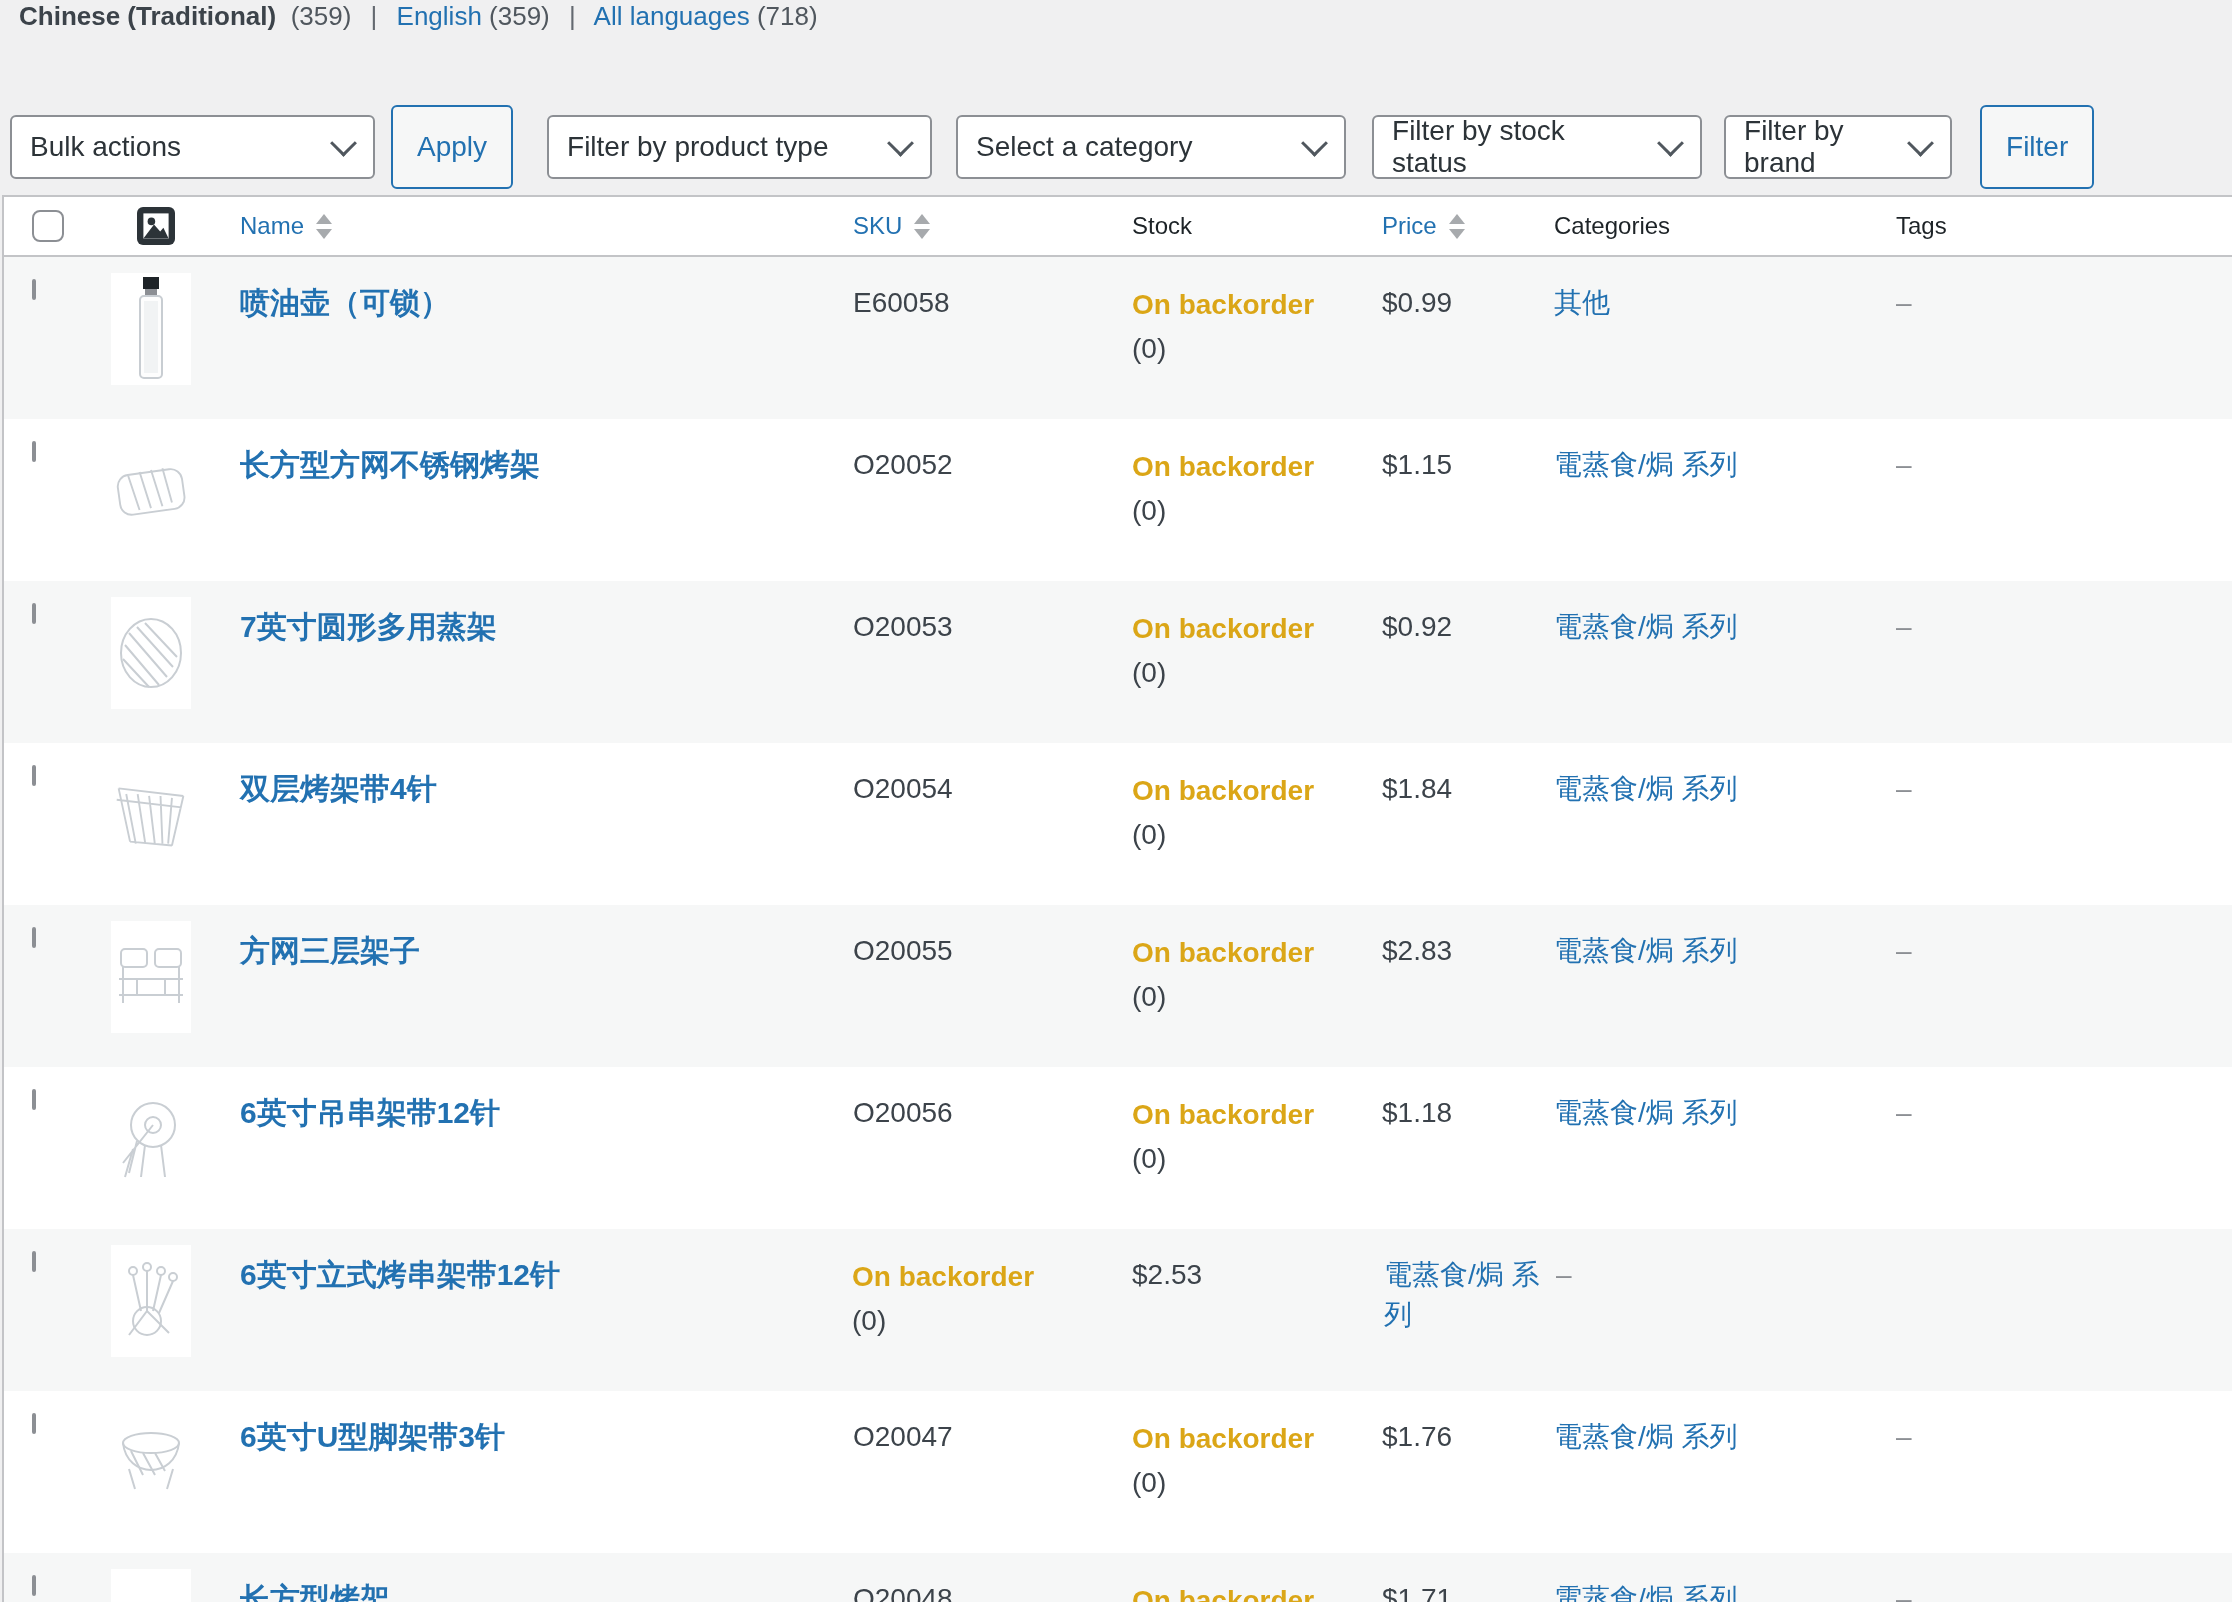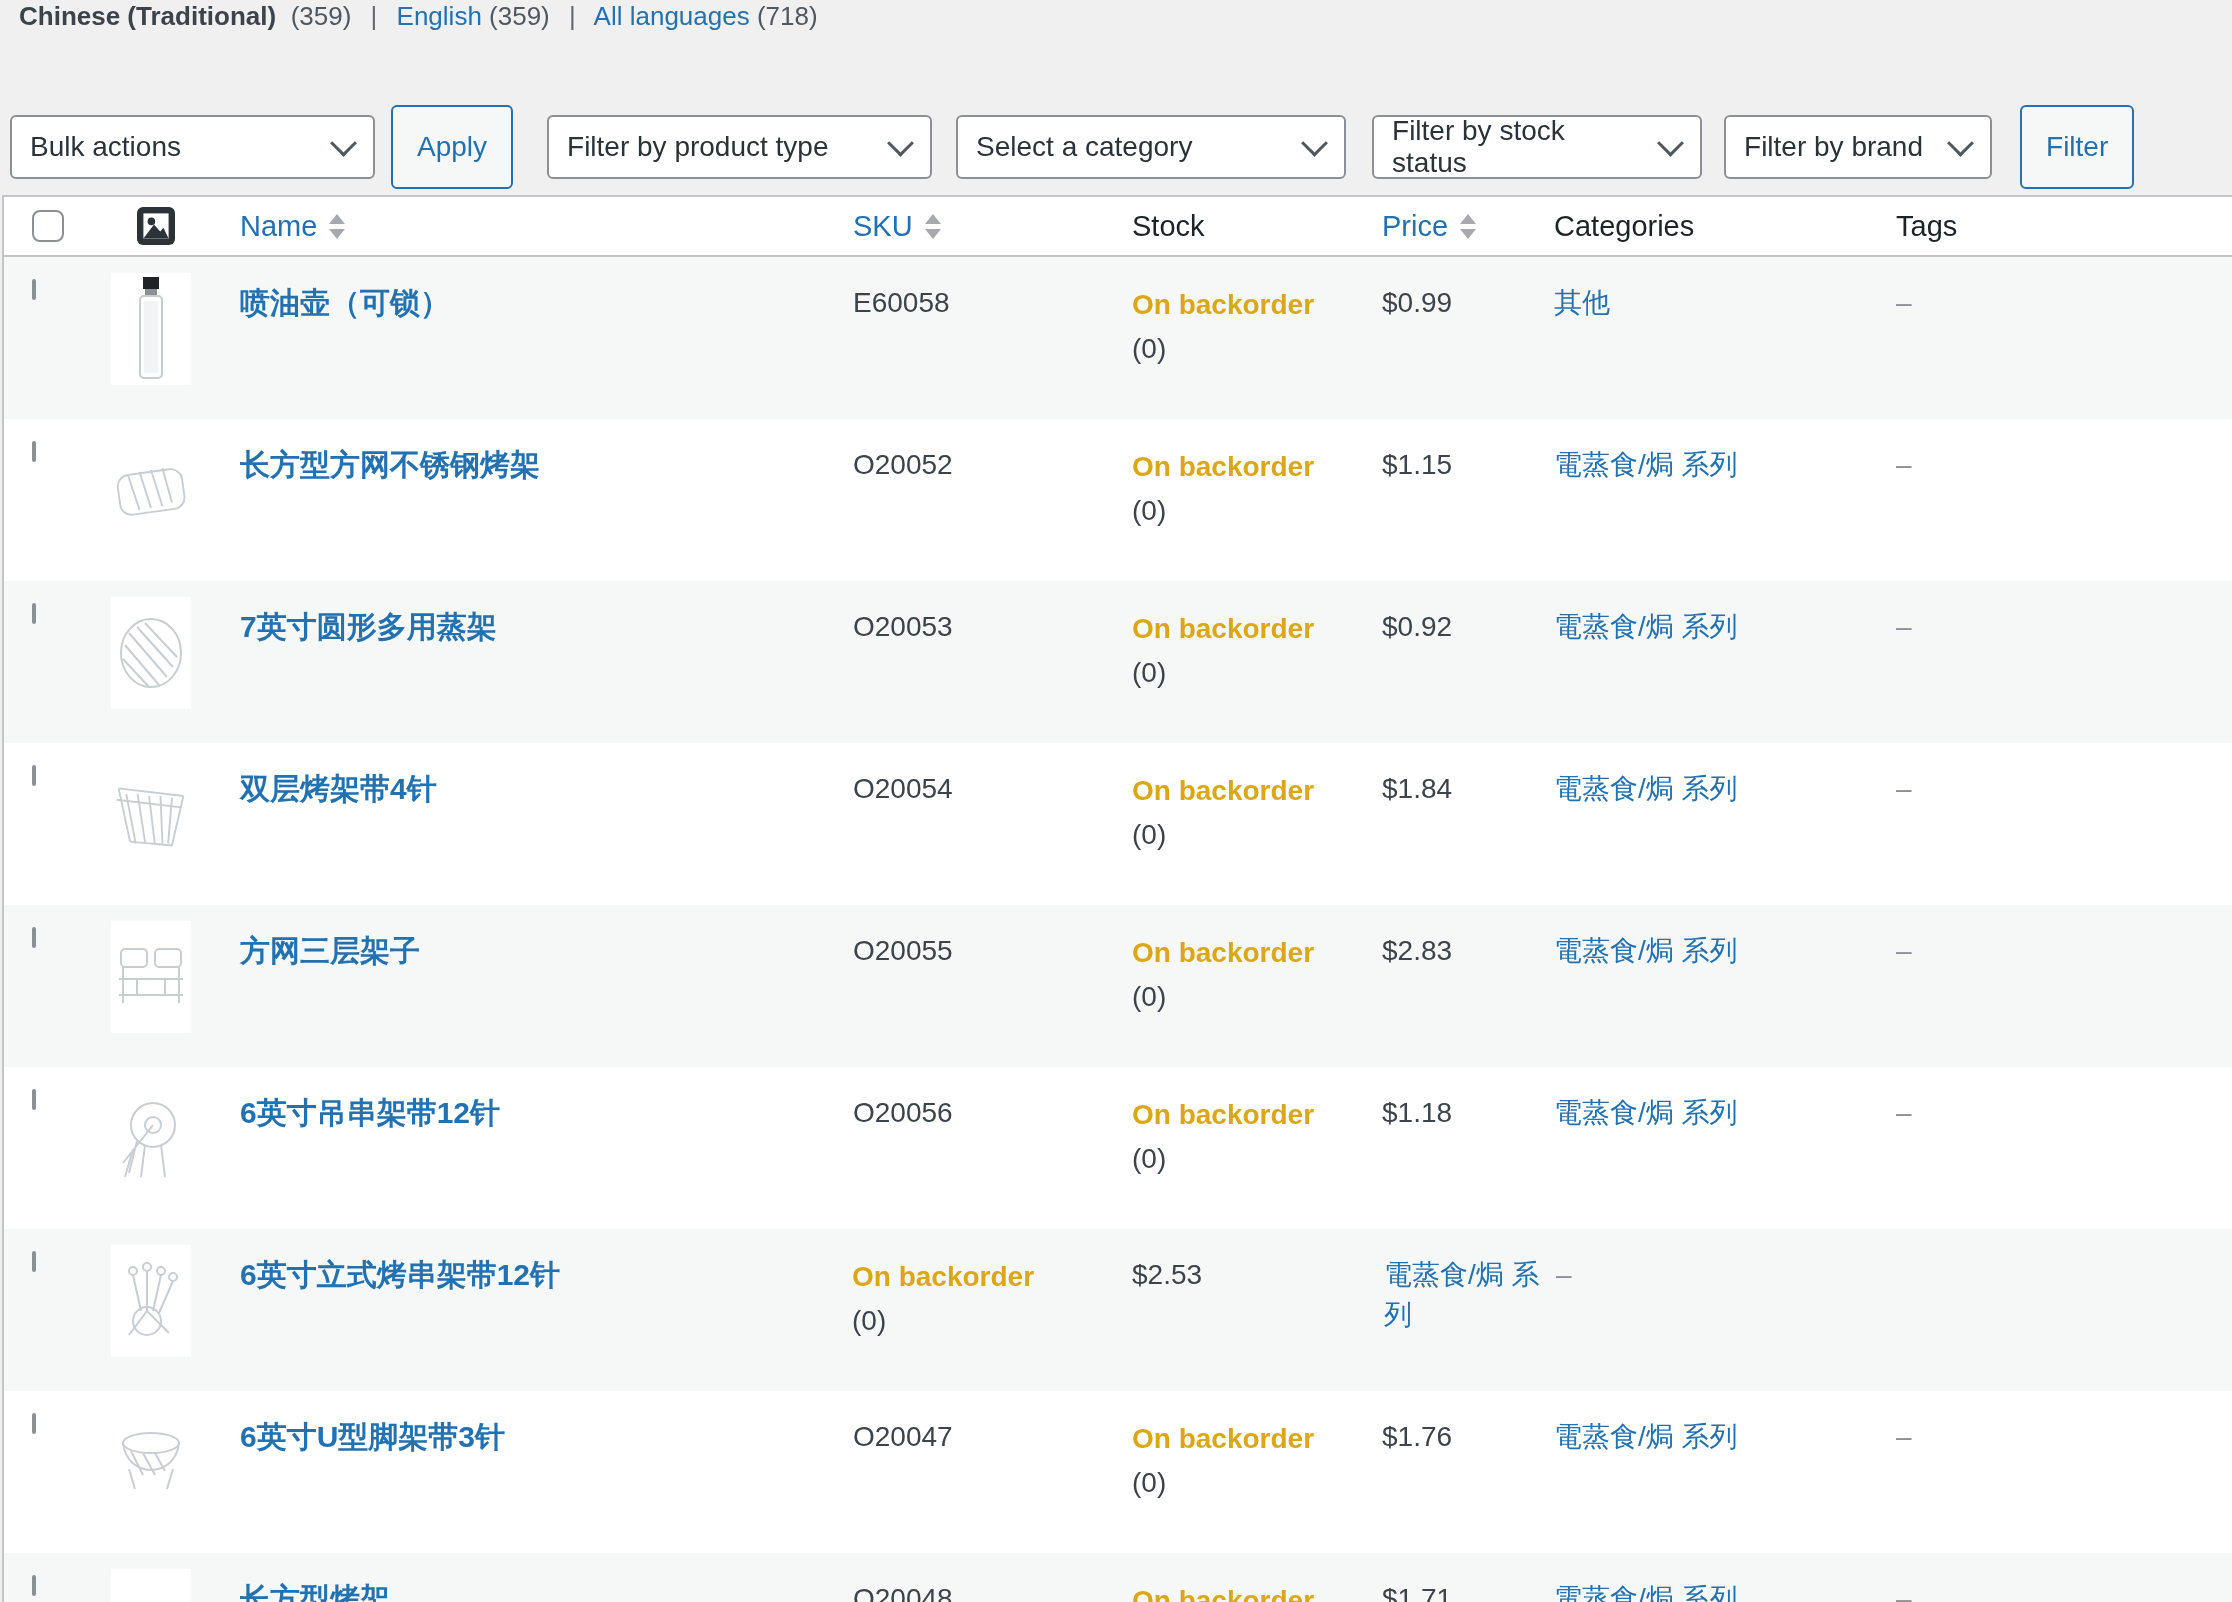--- a/index.html
+++ b/index.html
@@ -28,21 +28,21 @@
     height:84px;box-sizing:border-box;background:#f6f7f7;border:2px solid #2271b1;border-radius:6px;
     color:#2271b1;font-size:28px;display:inline-flex;align-items:center;padding:0 24px;cursor:pointer;
   }
   
   .listtable{
     position:absolute;top:195px;left:2px;width:2330px;background:#fff;
     border:2px solid #c3c4c7;
   }
   .grid{display:grid;grid-template-columns:103px 120px 620px 280px 250px 170px 340px 1fr;}
   .thead{height:58px;background:#fff;border-bottom:2px solid #c3c4c7;}
-  .thead>div{display:flex;align-items:center;font-size:29px;color:#1d2327;}
+  .thead>div{display:flex;align-items:center;font-size:24px;color:#1d2327;}
   .thead .sortable{color:#2271b1;cursor:pointer;}
   .trow{min-height:162px;}
   .trow.odd{background:#f6f7f7;}
   .trow.even{background:#fff;}
   .cell{padding-top:26px;font-size:28px;line-height:40px;box-sizing:border-box;}
   .cell-cb{padding:24px 0 0 28px;}
   .cb{width:32px;height:32px;border:2px solid #8c8f94;border-radius:8px;background:#fff;box-sizing:border-box;cursor:pointer;}
   .thead .cell-cb{padding-top:0;align-items:center;}
   .cell-thumb{padding:16px 0 0 4px;}
   .thumb{width:80px;height:112px;background:#fff;display:flex;align-items:center;justify-content:center;cursor:pointer;}
@@ -94,21 +94,21 @@
     <span class="chev"></span>
   </div>
   <div class="sel" style="width:390px;margin-right:26px;">
     <span>Select a category</span>
     <span class="chev"></span>
   </div>
   <div class="sel" style="width:330px;margin-right:22px;">
     <span>Filter by stock status</span>
     <span class="chev"></span>
   </div>
-  <div class="sel" style="width:268px;margin-right:28px;">
+  <div class="sel" style="width:228px;margin-right:28px;">
     <span>Filter by brand</span>
     <span class="chev"></span>
   </div>
   <div class="btn">
     <span>Filter</span>
   </div>
 </div>
 
 <div class="listtable">
 

